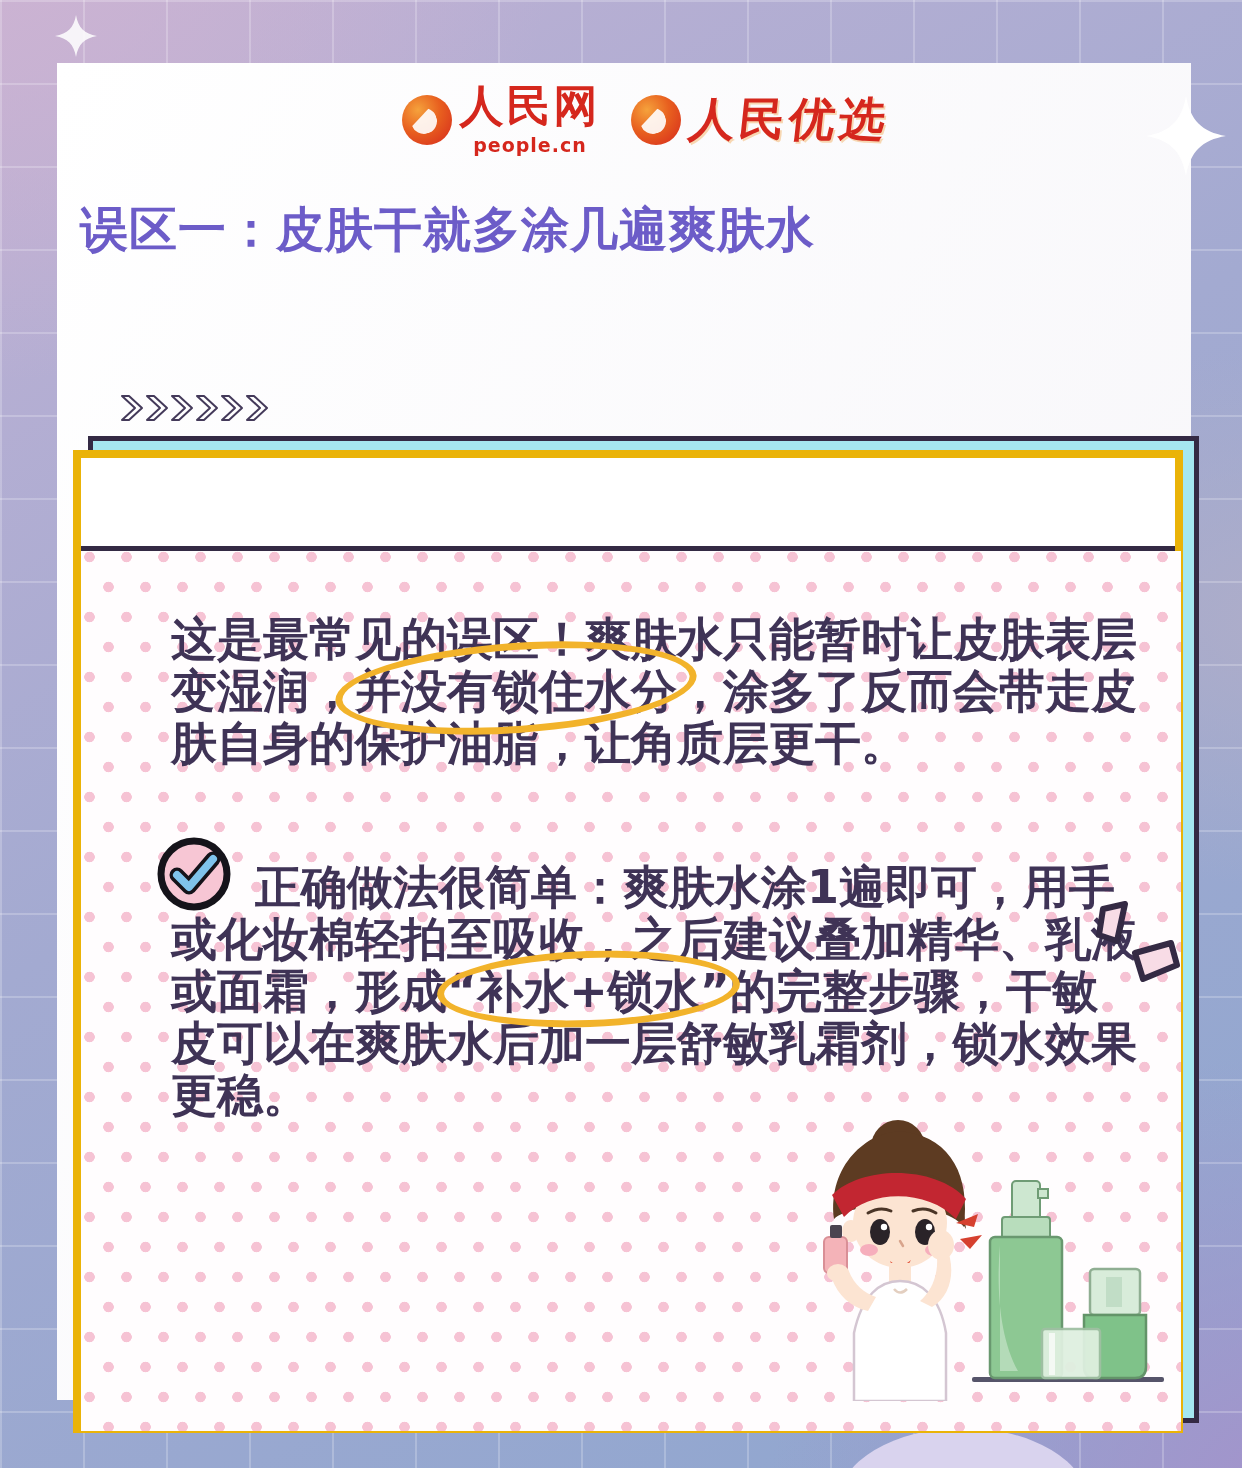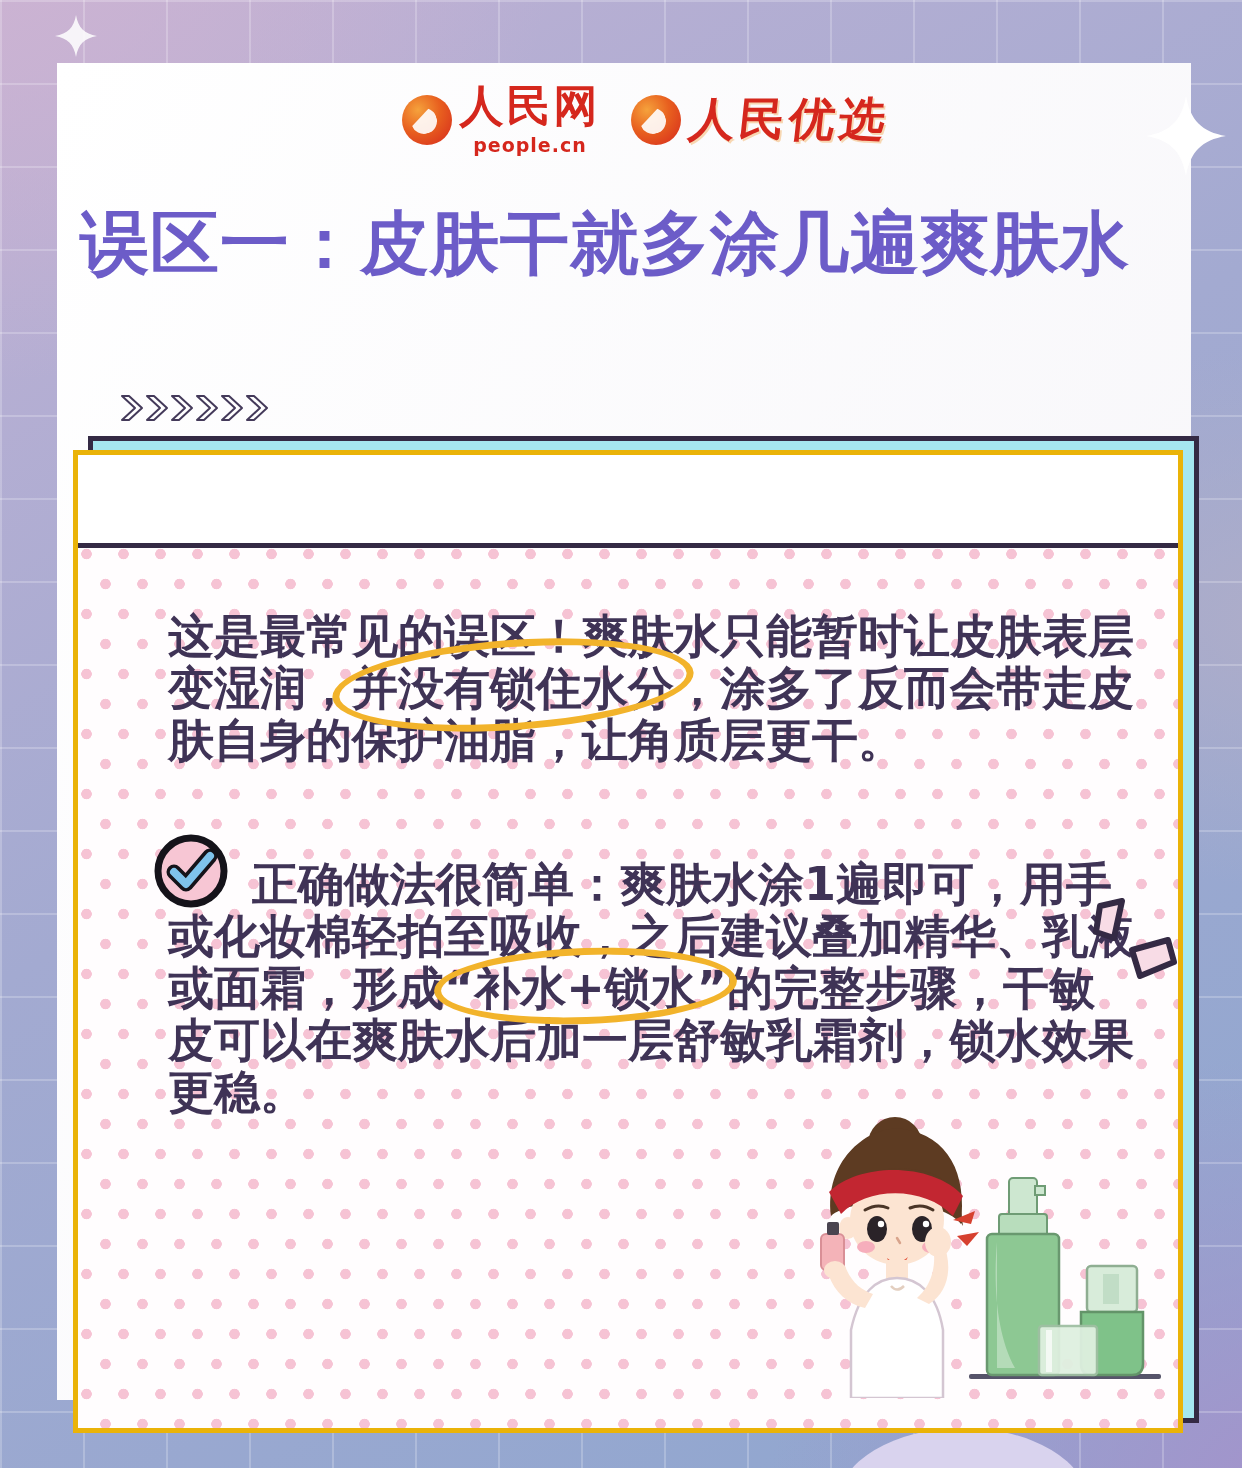--- a/index.html
+++ b/index.html
@@ -57,34 +57,34 @@
   }
   .logo-text-wrap{display:flex;flex-direction:column;align-items:center;line-height:1;}
   .logo-cn{font-size:44px;font-weight:900;color:#d5271d;letter-spacing:3px;}
   .logo-domain{font-size:19px;font-weight:700;color:#d5271d;margin-top:8px;letter-spacing:1px;}
   .logo-yx{font-size:46px;font-weight:900;color:#d5271d;letter-spacing:4px;transform:skewX(-6deg);
     text-shadow:2px 2px 0 rgba(240,150,40,.35);}
 
   
   .title{
     position:absolute;z-index:3;left:80px;top:198px;width:1080px;margin:0;
-    font-size:69px;font-weight:900;color:#6c5cc8;letter-spacing:1px;white-space:nowrap;
+    font-size:48px;font-weight:900;color:#6c5cc8;letter-spacing:1px;white-space:nowrap;
   }
 
   
   .chevrons{position:absolute;z-index:3;left:120px;top:394px;width:150px;height:28px;}
 
   
   .teal-bar{
     position:absolute;z-index:1;left:88px;top:436px;width:1111px;height:987px;
     background:#a5e7f0;border:5px solid #342a44;box-sizing:border-box;
   }
   .card{
     position:absolute;z-index:2;left:73px;top:450px;width:1110px;height:983px;
-    background:#ffffff;border:5px solid #eab308;box-sizing:border-box;
+    background:#ffffff;border:8px solid #eab308;box-sizing:border-box;
   }
   .card-header{
     position:absolute;left:0;top:0;width:100%;height:88px;background:#ffffff;
     border-bottom:5px solid #342a44;box-sizing:content-box;
   }
   .card-body{
     position:absolute;left:0;top:93px;width:1100px;height:880px;overflow:hidden;
     background-color:#fffdfe;
     background-image:
       radial-gradient(circle,#f6c3d4 5px,transparent 5.6px),

